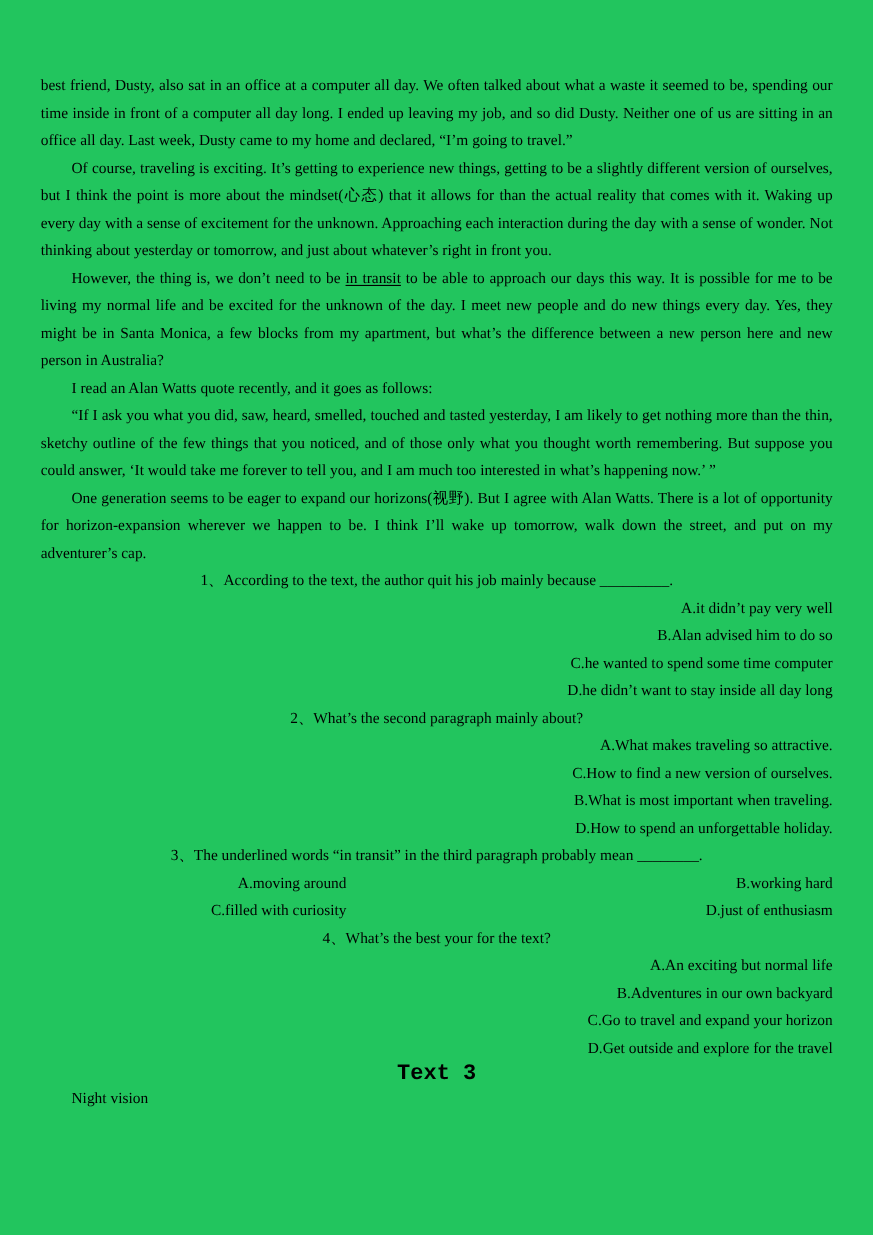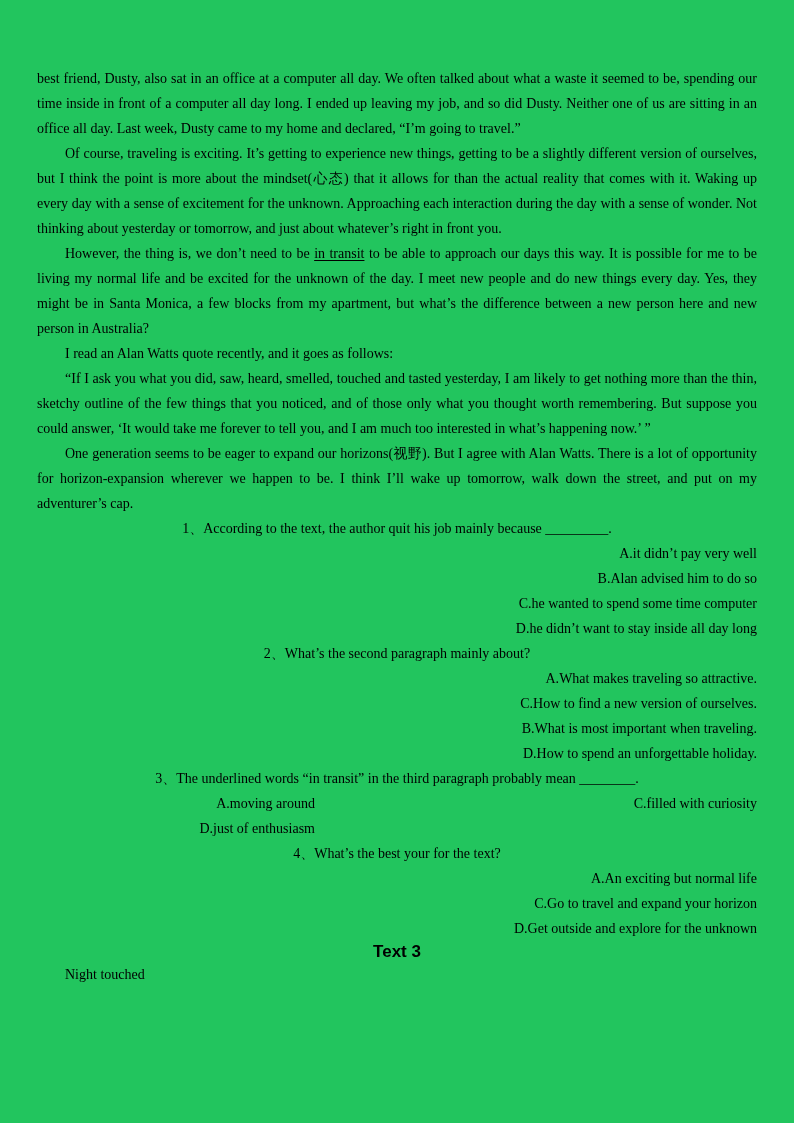--- a/index.html
+++ b/index.html
@@ -42,23 +42,23 @@
     min-width: 27px;
   }
   .opts-two-col {
     display: grid;
     grid-template-columns: 278px 1fr;
     text-align: left;
   }
   .text3-heading {
     margin: 0;
     text-align: center;
-    font-family: Liberation Sans, sans-serif;
+    font-family: Liberation Mono, monospace;
     font-weight: 700;
-    font-size: 17px;
+    font-size: 20px;
     line-height: 21px;
   }
 </style>
 </head>
 <body>
 
 <div class="page">
 
   <p class="para no-indent">best friend, Dusty, also sat in an office at a computer all day. We often talked about what a waste it seemed to be, spending our time inside in front of a computer all day long. I ended up leaving my job, and so did Dusty. Neither one of us are sitting in an office all day. Last week, Dusty came to my home and declared, “I’m going to travel.”</p>
 
@@ -85,30 +85,32 @@
     <p class="opt-line"><span class="opt-label">A.</span><span>What makes traveling so attractive.</span></p>
     <p class="opt-line"><span class="opt-label">C.</span><span>How to find a new version of ourselves.</span></p>
     <p class="opt-line"><span class="opt-label">B.</span><span>What is most important when traveling.</span></p>
     <p class="opt-line"><span class="opt-label">D.</span><span>How to spend an unforgettable holiday.</span></p>
   </div>
 
   <div>
     <p class="q-line"><span>3、</span><span>The underlined words “in transit” in the third paragraph probably mean ________.</span></p>
     <div class="opts-two-col">
       <p class="opt-line"><span class="opt-label">A.</span><span>moving around</span></p>
+      <p class="opt-line"><span class="opt-label">B.</span><span>working hard</span></p>
       <p class="opt-line"><span class="opt-label">C.</span><span>filled with curiosity</span></p>
       <p class="opt-line"><span class="opt-label">D.</span><span>just of enthusiasm</span></p>
     </div>
   </div>
 
   <div>
     <p class="q-line"><span>4、</span><span>What’s the best your for the text?</span></p>
     <p class="opt-line"><span class="opt-label">A.</span><span>An exciting but normal life</span></p>
+    <p class="opt-line"><span class="opt-label">B.</span><span>Adventures in our own backyard</span></p>
     <p class="opt-line"><span class="opt-label">C.</span><span>Go to travel and expand your horizon</span></p>
-    <p class="opt-line"><span class="opt-label">D.</span><span>Get outside and explore for the unknown</span></p>
+    <p class="opt-line"><span class="opt-label">D.</span><span>Get outside and explore for the travel</span></p>
   </div>
 
   <p class="text3-heading">Text 3</p>
 
 
-  <p class="para">Night touched</p>
+  <p class="para">Night vision</p>
 
 </div>
 
 </body></html>

